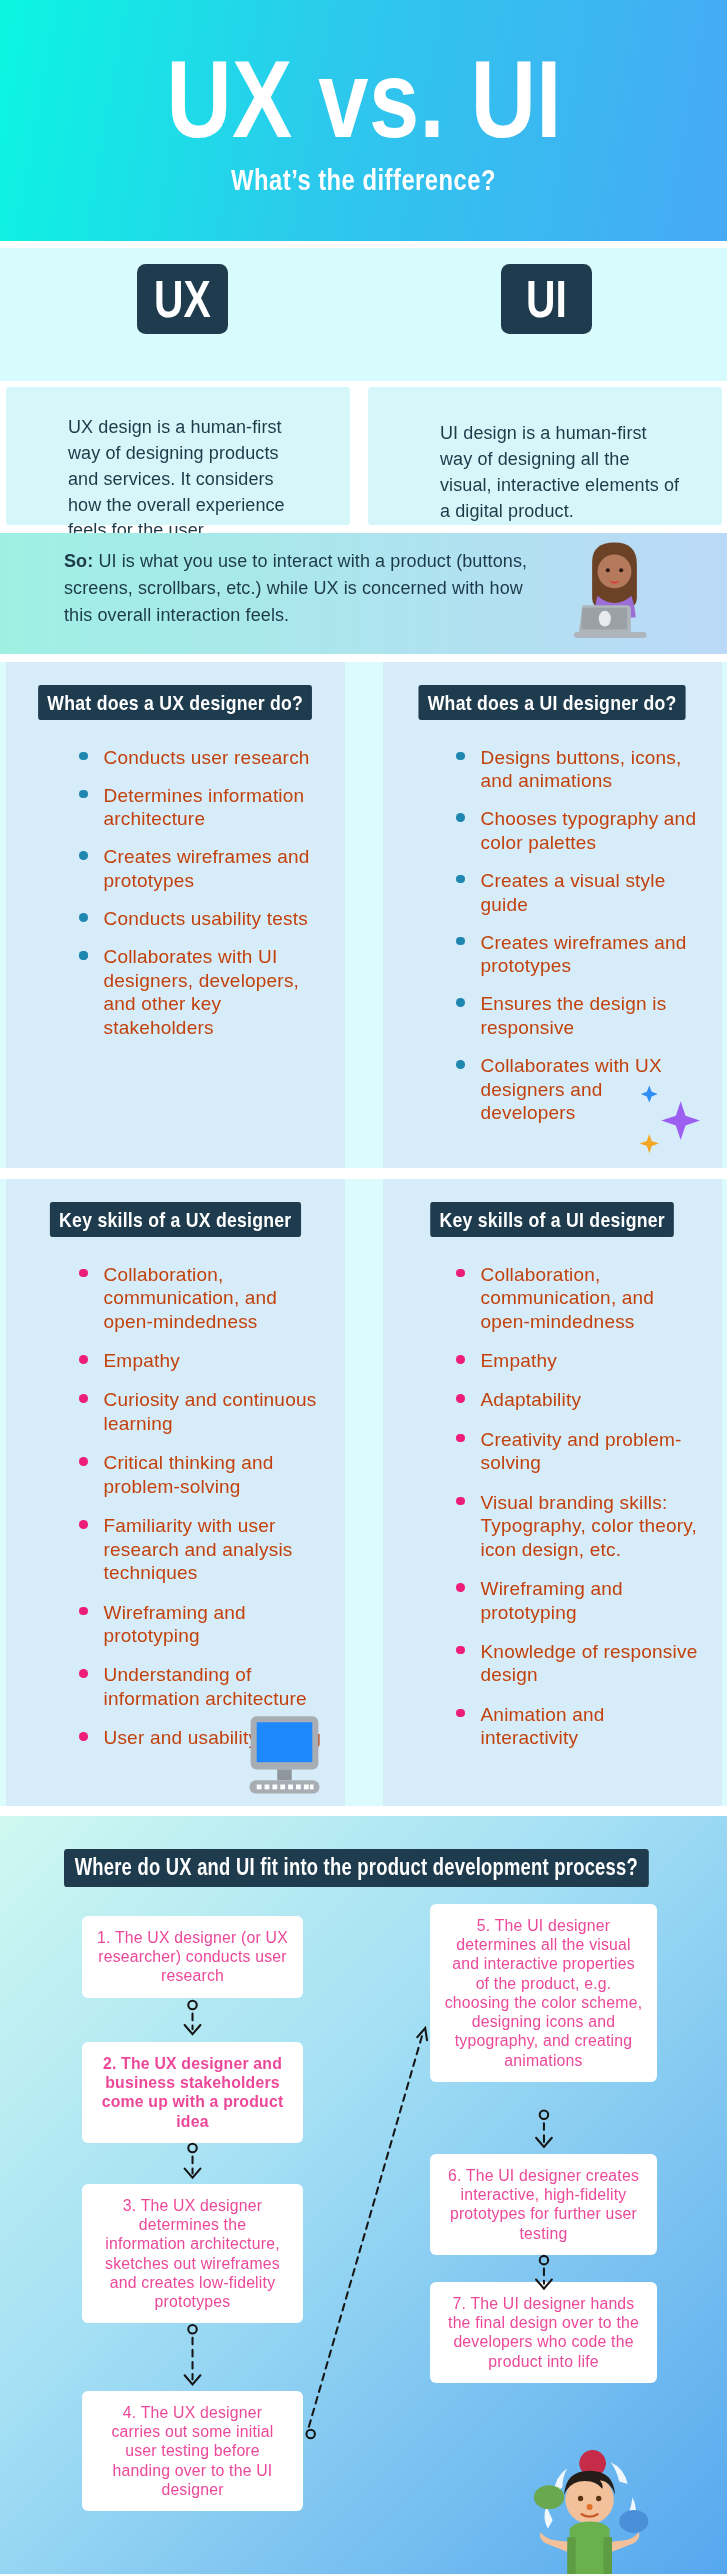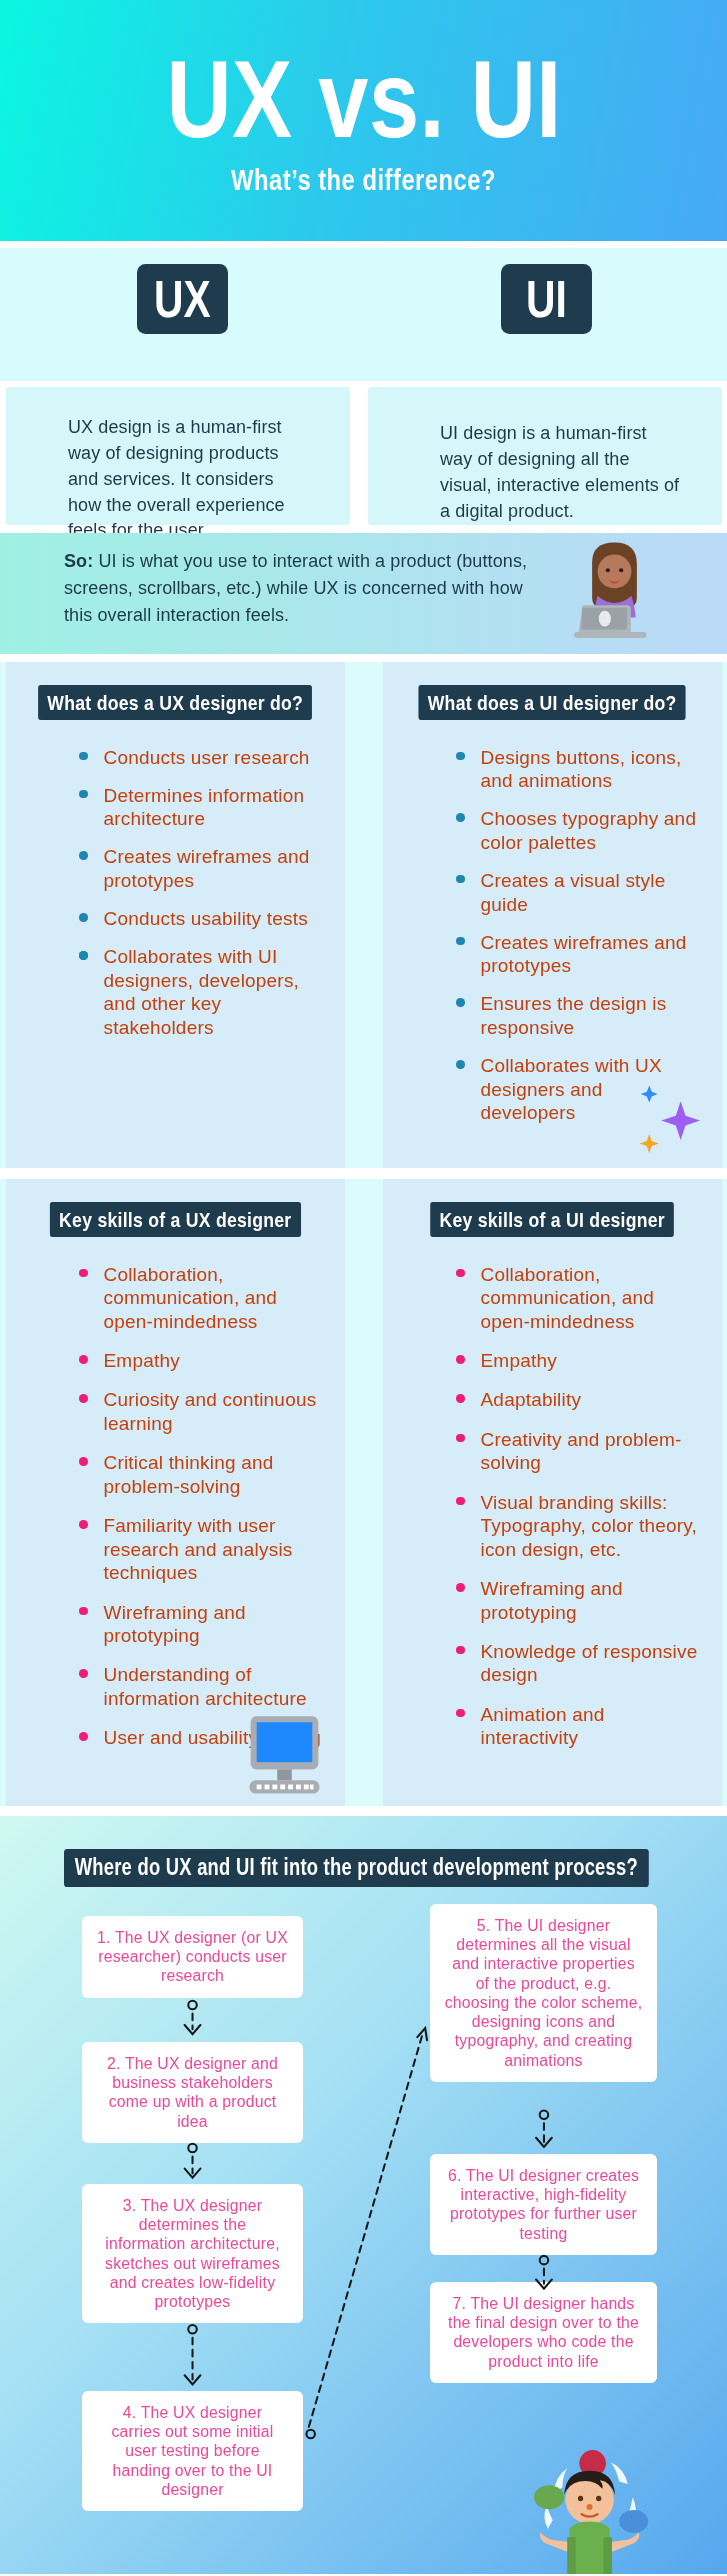--- a/index.html
+++ b/index.html
@@ -205,21 +205,21 @@
       <li><span class="dot dot-pink"></span><span>Knowledge of responsive design</span></li>
       <li><span class="dot dot-pink"></span><span>Animation and interactivity</span></li>
     </ul>
   </div>
 </div>
 
 <div class="process">
   <span class="process-header">Where do UX and UI fit into the product development process?</span>
 
   <div class="flow-box" style="left:82px; top:100px;">1. The UX designer (or UX researcher) conducts user research</div>
-  <div class="flow-box" style="left:82px; top:226px;">2. The UX designer and business stakeholders come up with a product idea</div>
+  <div class="flow-box" style="left:82px; top:226px;font-weight:bold;">2. The UX designer and business stakeholders come up with a product idea</div>
   <div class="flow-box" style="left:82px; top:368px;">3. The UX designer determines the information architecture, sketches out wireframes and creates low-fidelity prototypes</div>
   <div class="flow-box" style="left:82px; top:575px;">4. The UX designer carries out some initial user testing before handing over to the UI designer</div>
 
   <div class="flow-box rcol" style="left:430px; top:88px;">5. The UI designer determines all the visual and interactive properties of the product, e.g. choosing the color scheme, designing icons and typography, and creating animations</div>
   <div class="flow-box rcol" style="left:430px; top:338px;">6. The UI designer creates interactive, high-fidelity prototypes for further user testing</div>
   <div class="flow-box rcol" style="left:430px; top:466px;">7. The UI designer hands the final design over to the developers who code the product into life</div>
 
   <svg class="arrows" width="728" height="758" viewBox="0 0 1200 1251" fill="none" stroke="#161616" stroke-width="3.4" stroke-linecap="round">
     <g>
       <circle cx="317" cy="312" r="7"></circle>

